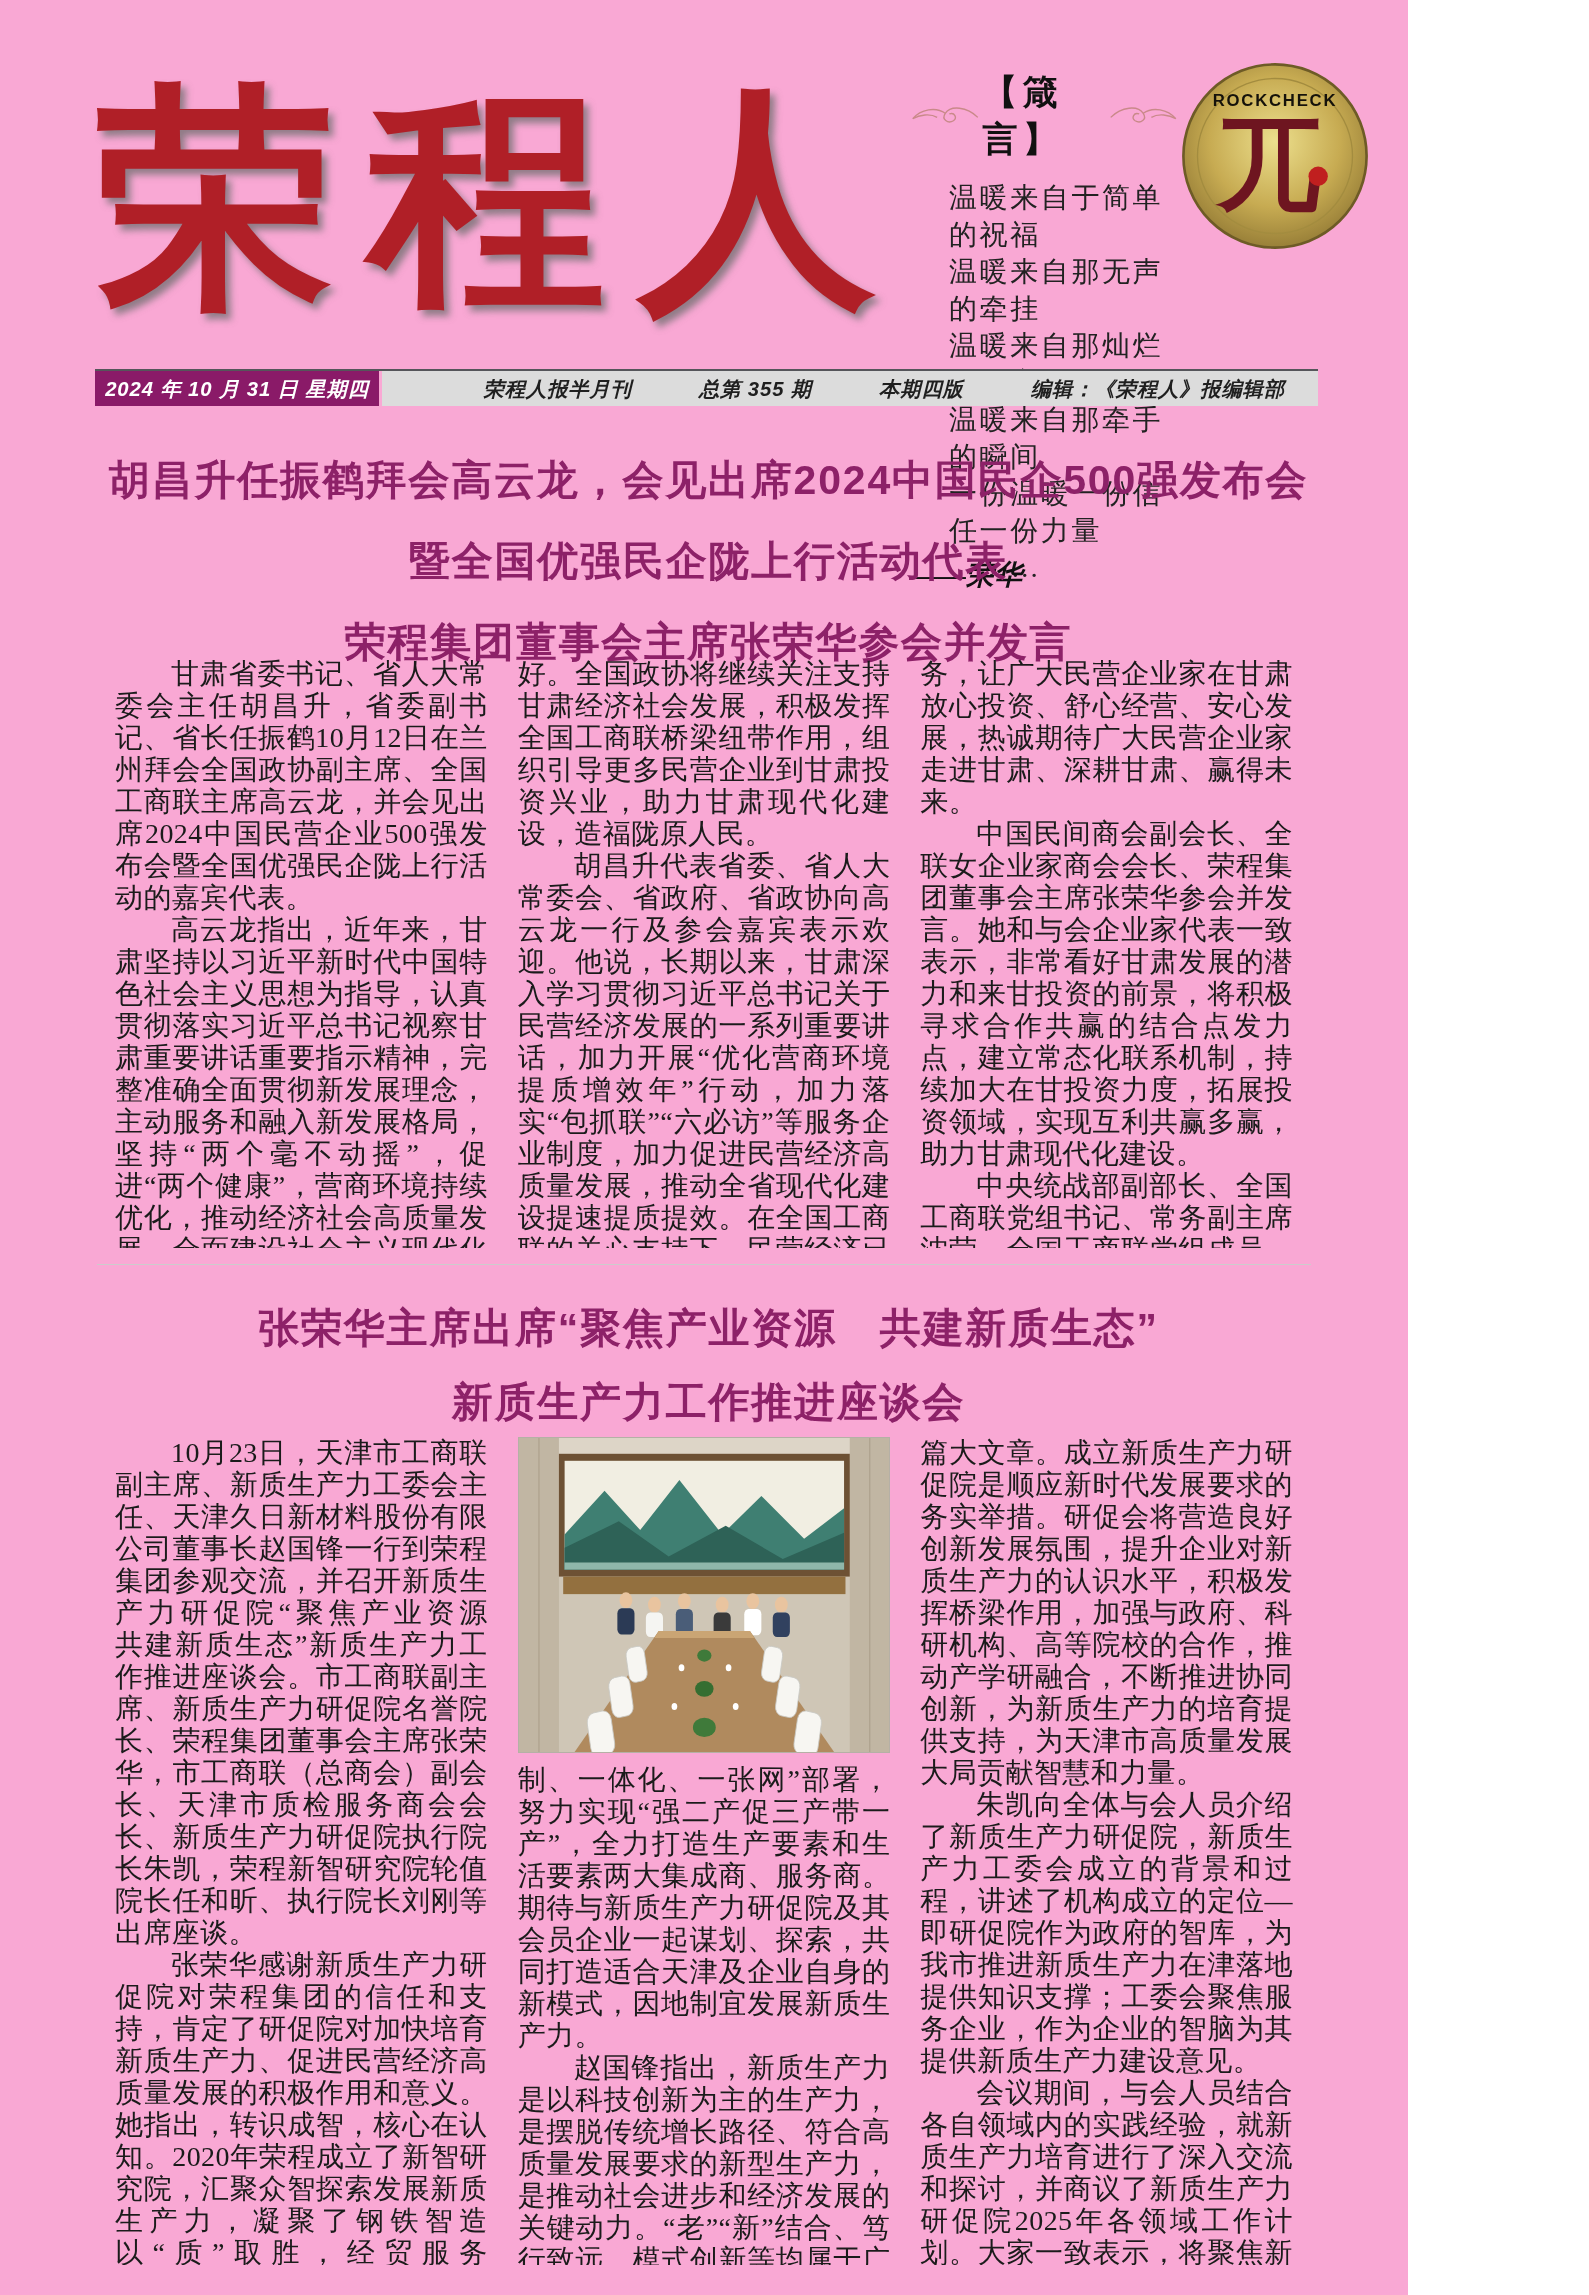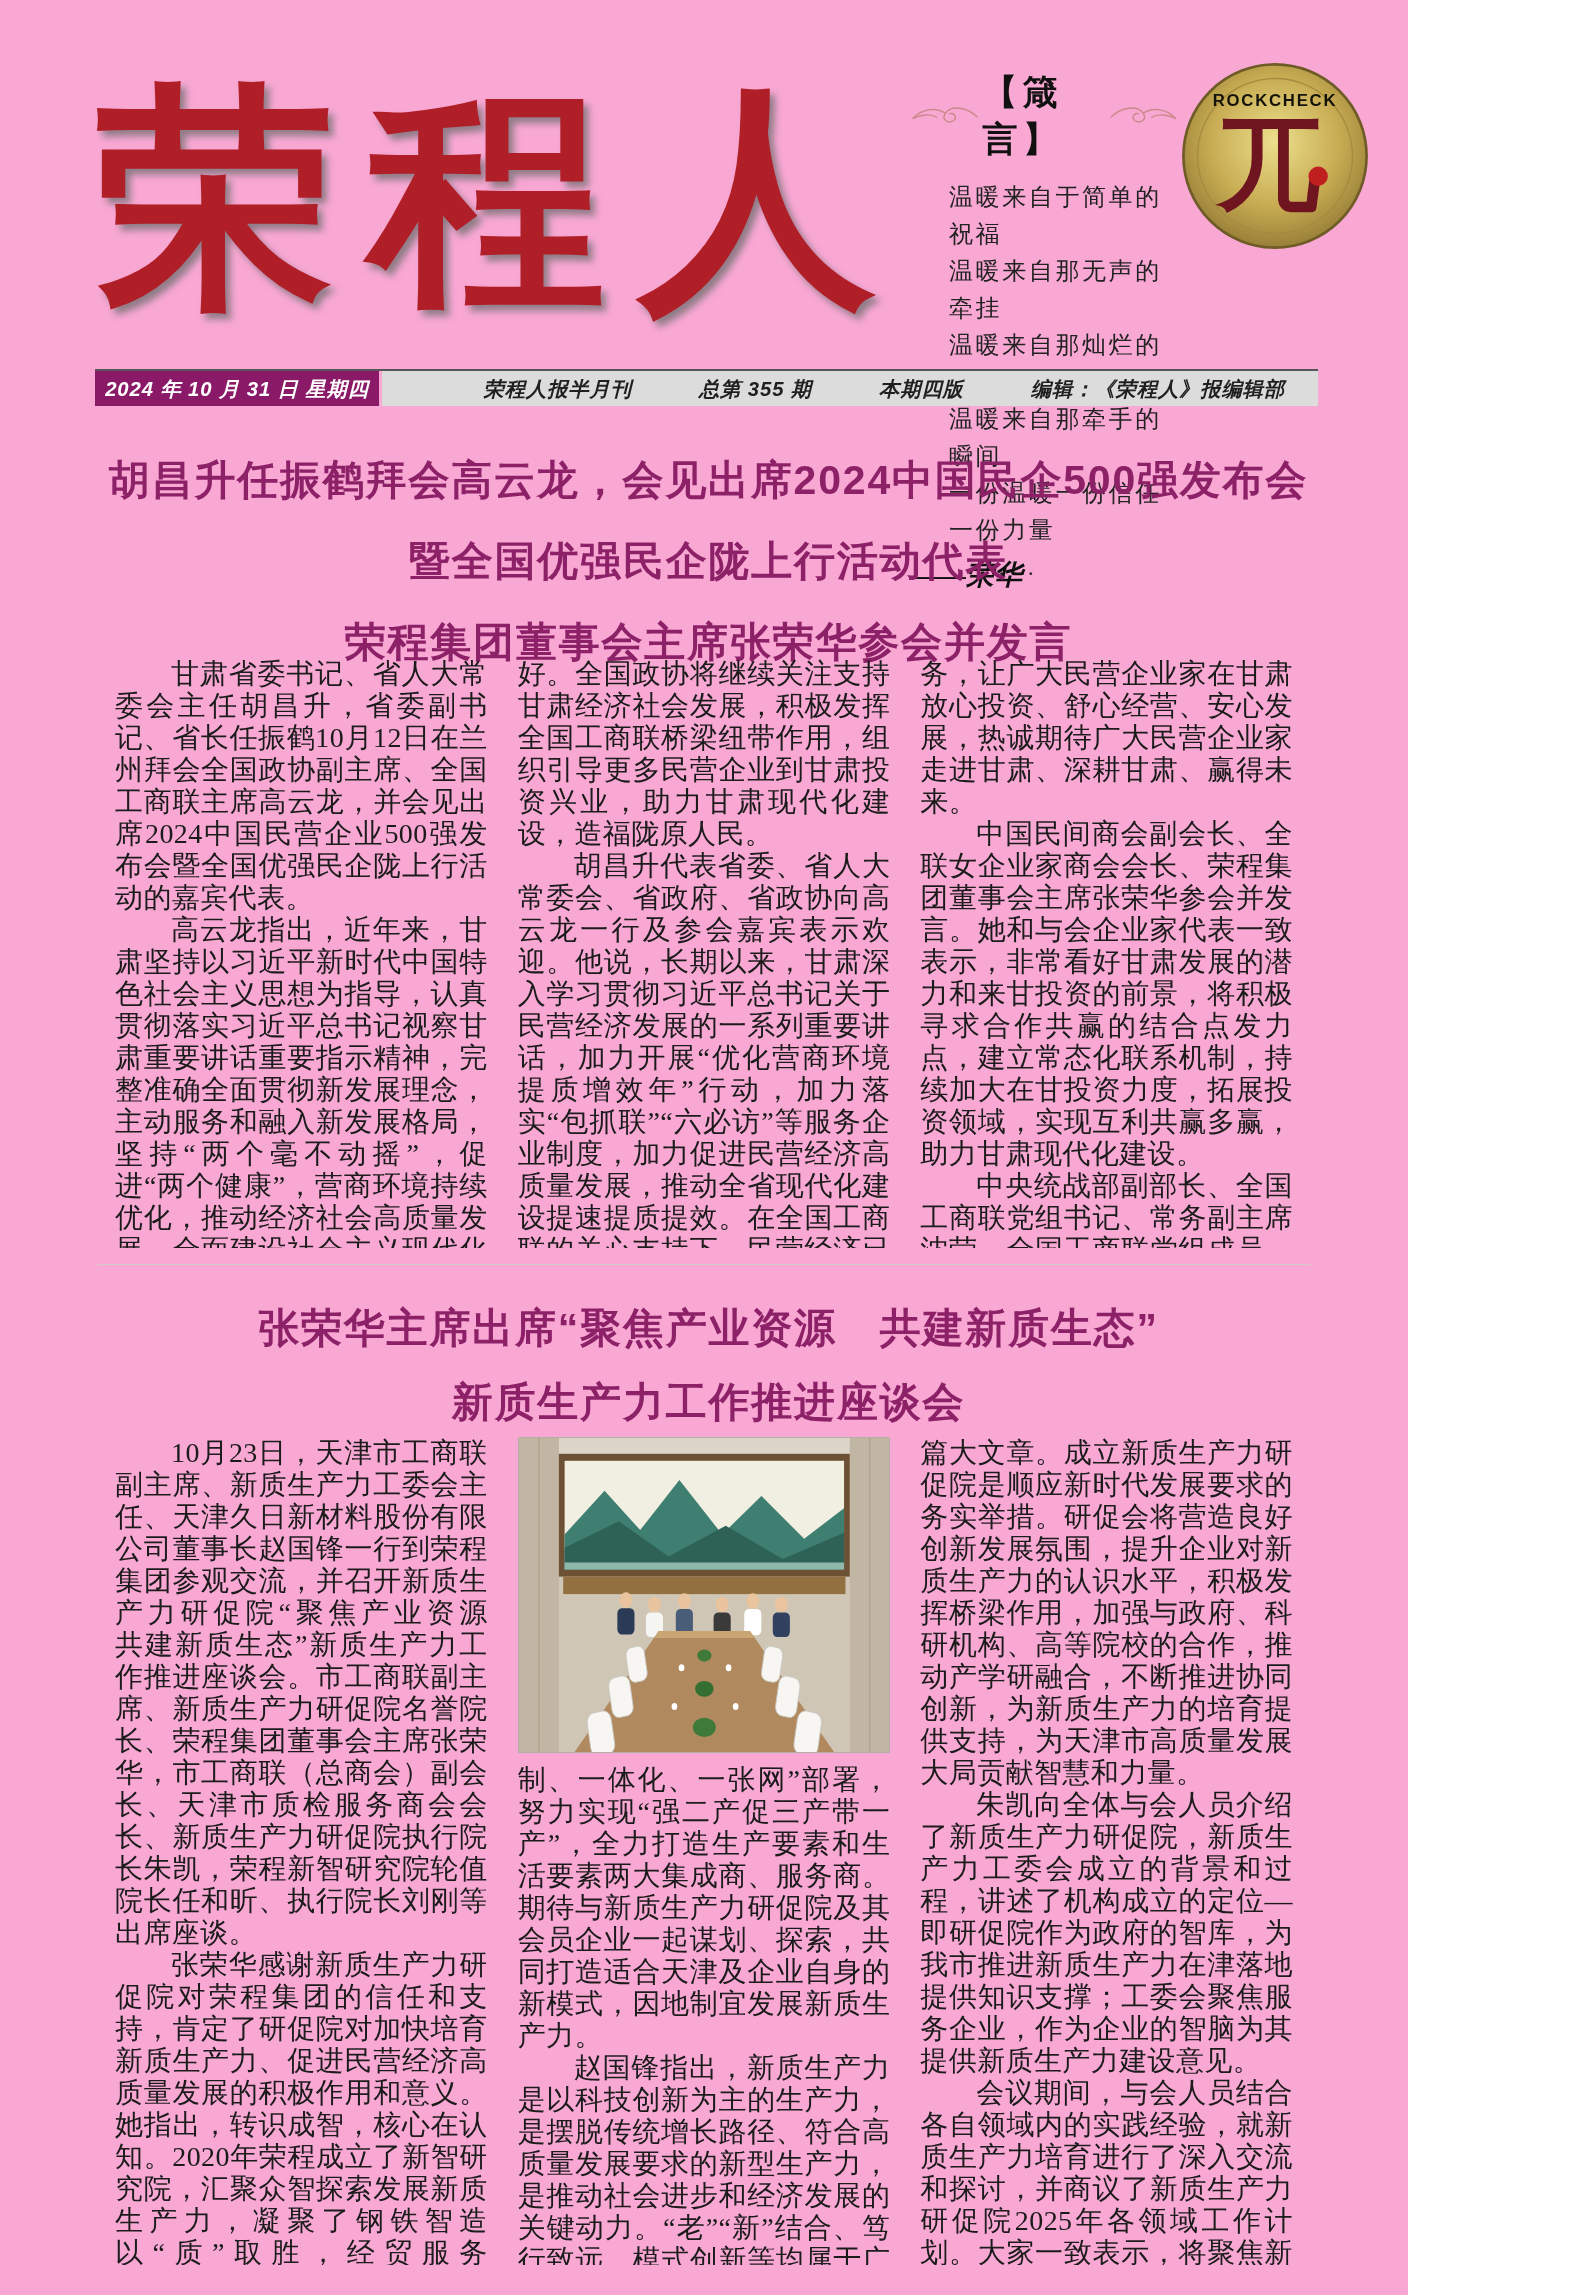--- a/index.html
+++ b/index.html
@@ -8,21 +8,21 @@
 
   
   .masthead{position:absolute;left:97px;top:44px;right:88px;height:318px;display:flex;}
   .paper-title{flex:1;font-size:237px;line-height:291px;font-weight:bold;color:#b01f27;
                letter-spacing:34px;white-space:nowrap;margin-top:10.6px;
                text-shadow:5.3px 6.2px 7px rgba(110,110,110,.75);}
   .maxim{width:380px;padding-top:25px;}
   .maxim-header{display:flex;align-items:center;justify-content:center;gap:2px;}
   .maxim-header .hd{font-size:35px;font-weight:bold;letter-spacing:5.3px;color:#111;}
   .maxim-lines{margin-top:16px;padding-left:39px;}
-  .maxim-line{font-size:24px;line-height:37px;color:#222;letter-spacing:2.6px;}
+  .maxim-line{font-size:28px;line-height:37px;color:#222;letter-spacing:2.6px;}
   .maxim-line:last-child{text-align:center;letter-spacing:5.3px;padding-right:106px;}
   .maxim-sign{font-size:28px;font-weight:bold;text-align:left;padding-right:5.3px;margin-top:-30px;
               font-style:italic;color:#111;}
   .logo-wrap{width:212px;display:flex;align-items:flex-start;justify-content:center;padding-top:16px;}
 
   
   .datebar{position:absolute;left:95px;right:90px;top:369px;height:35px;display:flex;
            border-top:2.6px solid #55555a;font-family:"Liberation Sans","DejaVu Sans",sans-serif;font-style:italic;}
   .date-badge{width:284px;background:#8a1a68;color:#fff;font-size:20.3px;font-weight:bold;
               display:flex;align-items:center;justify-content:center;letter-spacing:0.9px;}

